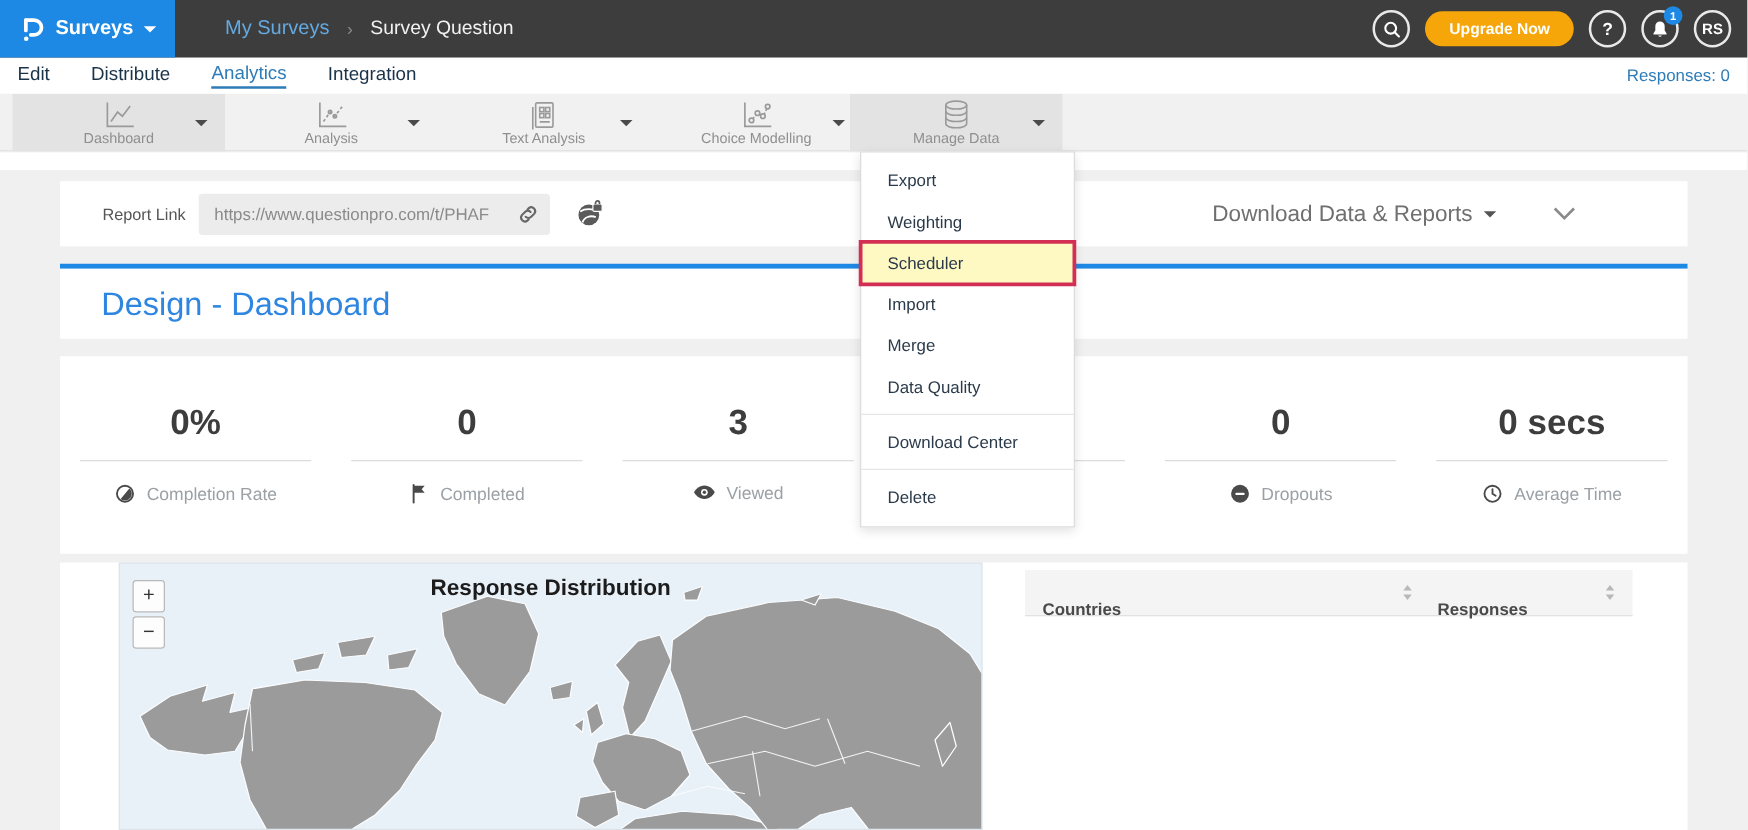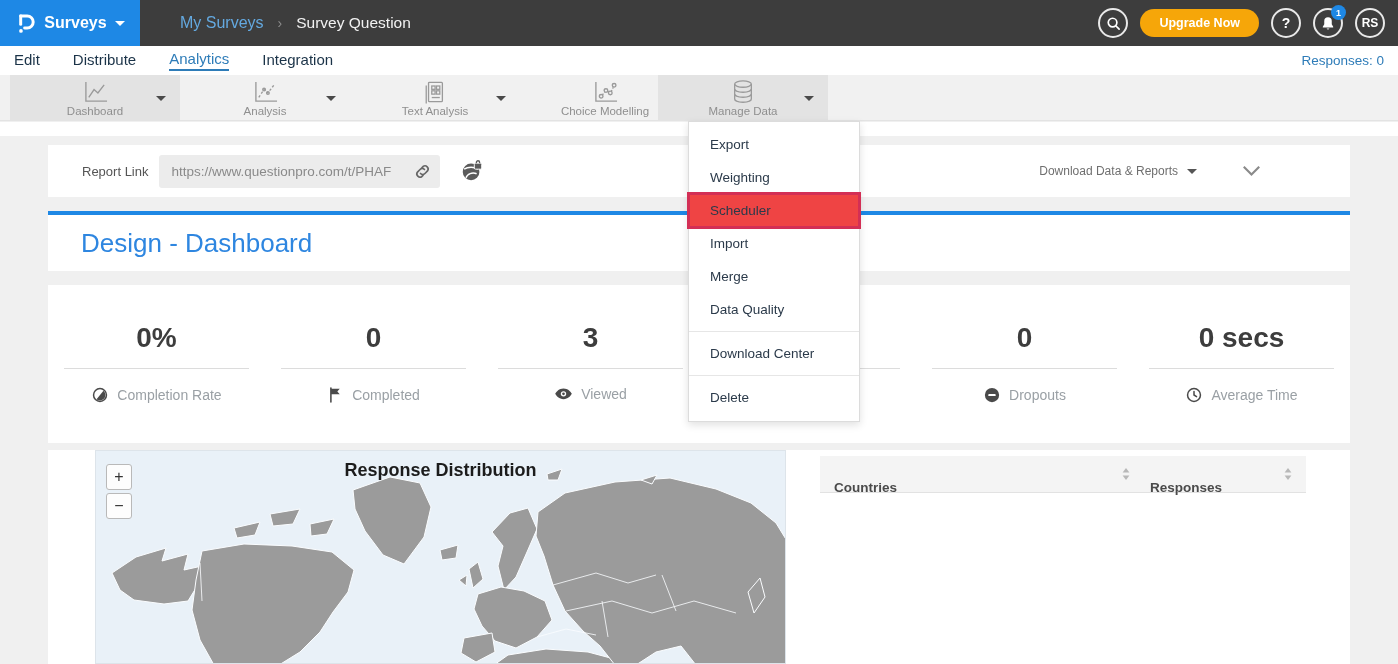--- a/index.html
+++ b/index.html
@@ -46,38 +46,38 @@
   .tab .t-icon { height:24px; display:flex; align-items:flex-end; }
   .tab .t-label { font-size:11.5px; color:#8f8f8f; margin-top:1px; }
   .tab .t-caret { position:absolute; right:14px; top:21px; border-top-color:#4a4a4a; }
 
   
   .dropdown { position:absolute; top:121px; left:688px; width:172px; background:#fff;
               border:1px solid #dcdcdc; box-shadow:0 3px 8px rgba(0,0,0,.12); z-index:40;
               padding:6px 0 7px; }
   .dd-item { height:33px; line-height:33px; padding-left:21px; font-size:13.5px; color:#2b3a4a;
              cursor:pointer; }
-  .dd-item.highlight { background:#ef4444; outline:3px solid #d32f55; outline-offset:-1px; }
+  .dd-item.highlight { background:#fef9c3; outline:3px solid #d32f55; outline-offset:-1px; }
   .dd-divider { height:1px; background:#e6e6e6; margin:5px 0; }
 
   
   .white-strip { position:absolute; top:122px; left:0; width:1398px; height:14px; background:#fff; }
   .card { position:absolute; left:48px; width:1302px; background:#fff; }
 
   .report-card { top:145px; height:52px; display:flex; align-items:center; padding:0 34px; }
   .report-label { font-size:13px; color:#555; }
   .url-wrap { position:relative; margin-left:11px; }
   .url-input { width:281px; height:33px; background:#ececec; border:none; border-radius:3px;
                padding:0 34px 0 12px; font-size:13.5px; color:#8a8a8a;
                font-family:"Liberation Sans",sans-serif; }
   .link-icon { position:absolute; right:8px; top:7px; }
   .globe-btn { margin-left:20px; cursor:pointer; display:flex; }
   .download-wrap { margin-left:auto; display:flex; align-items:center; gap:9px; cursor:pointer;
                    margin-right:45px; }
-  .download-label { font-size:12px; color:#6f6f6f; }
+  .download-label { font-size:18px; color:#6f6f6f; }
   .download-wrap .caret { border-top-color:#555; }
   .collapse-btn { margin-right:55px; cursor:pointer; display:flex; }
 
   .blue-line { position:absolute; left:48px; top:211px; width:1302px; height:4px; background:#1e88e5; }
 
   .title-card { top:215px; height:56px; display:flex; align-items:center; padding-left:33px; }
   .page-title { font-size:26px; color:#2e86e0; font-weight:500; }
 
   .stats-card { top:285px; height:158px; display:flex; }
   .stat { flex:1; display:flex; flex-direction:column; align-items:center; padding-top:37px; }
@@ -211,21 +211,21 @@
             <circle cx="9.5" cy="17" r="1.9"></circle>
             <circle cx="14.5" cy="11" r="1.9"></circle>
             <circle cx="19" cy="13.5" r="1.9"></circle>
             <circle cx="23" cy="5.5" r="1.9"></circle>
             <path d="M10.8 15.4 L13.2 12.6 M16.3 11.9 L17.4 12.7 M20 11.9 L22.2 7.4" stroke-dasharray="1.6 1.6"></path>
           </svg>
       </span>
       <span class="t-label">Choice Modelling</span>
       <span class="caret t-caret"></span>
     </div>
-    <div class="tab active" style="left:658px;">
+    <div class="tab active" style="left:680px;">
       <span class="t-icon">
         <svg width="26" height="25" viewBox="0 0 28 27" fill="none" stroke="#9a9a9a" stroke-width="1.4">
             <ellipse cx="14" cy="5.5" rx="9" ry="3.4"></ellipse>
             <path d="M5 5.5 v5.4 c0 1.9 4 3.4 9 3.4 s9 -1.5 9 -3.4 v-5.4"></path>
             <path d="M5 10.9 v5.4 c0 1.9 4 3.4 9 3.4 s9 -1.5 9 -3.4 v-5.4"></path>
             <path d="M5 16.3 v5.4 c0 1.9 4 3.4 9 3.4 s9 -1.5 9 -3.4 v-5.4"></path>
           </svg>
       </span>
       <span class="t-label">Manage Data</span>
       <span class="caret t-caret"></span>

